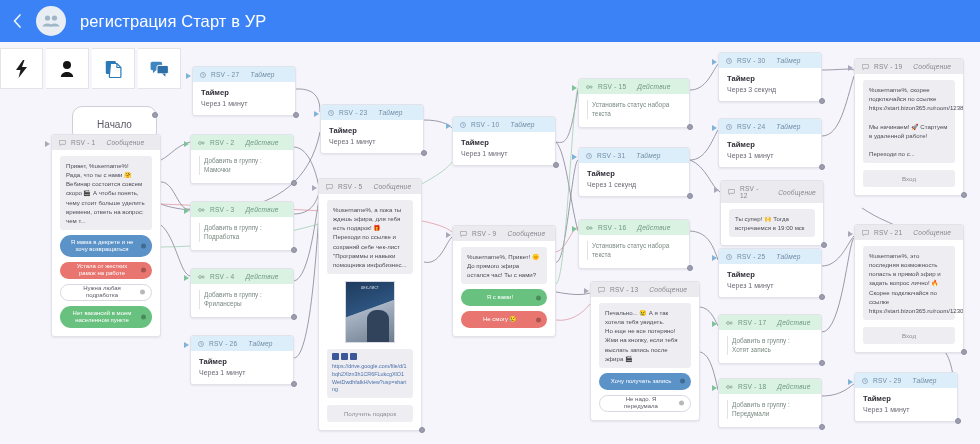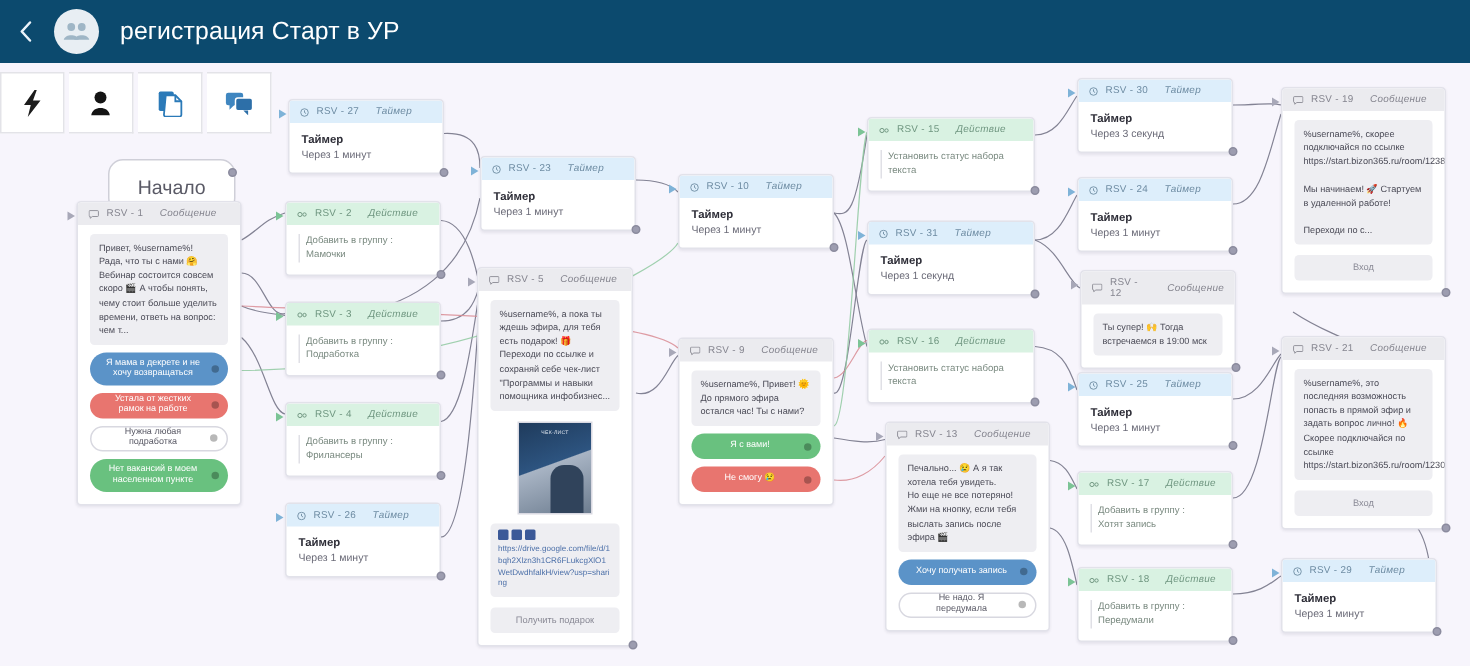--- a/index.html
+++ b/index.html
@@ -8,21 +8,21 @@
     width: 980px; height: 444px;
     font-family: "Liberation Sans", sans-serif;
     background: #f6f4fb;
     overflow: hidden;
     position: relative;
   }
 
   
   #header {
     position:absolute; left:0; top:0; width:980px; height:42px;
-    background:#0c4a6e;
+    background:#3b82f6;
     display:flex; align-items:center;
     z-index: 50;
   }
   #back-btn {
     width:34px; height:42px; display:flex; align-items:center; justify-content:center;
     color:#eaf3fa; font-size:17px; cursor:pointer;
   }
   #hdr-avatar {
     width:30px; height:30px; border-radius:50%; background:#e8eef3;
     display:flex; align-items:center; justify-content:center;
@@ -52,21 +52,21 @@
     background:#f7f5fc;
     overflow:hidden;
   }
   #wires { position:absolute; left:0; top:0; width:980px; height:402px; pointer-events:none; }
 
   
   #start-node {
     position:absolute; left:72px; top:64px; width:85px; height:36px;
     background:#ffffff; border:1px solid #cfcfd8; border-radius:10px;
     display:flex; align-items:center; justify-content:center;
-    font-size:13px; color:#5a5a66;
+    font-size:10px; color:#5a5a66;
   }
 
   
   .node {
     position:absolute;
     background:#ffffff;
     border:1px solid #e2e2ea;
     border-radius:3px;
     box-shadow:0 1px 2px rgba(40,40,70,.09);
     overflow:hidden;

